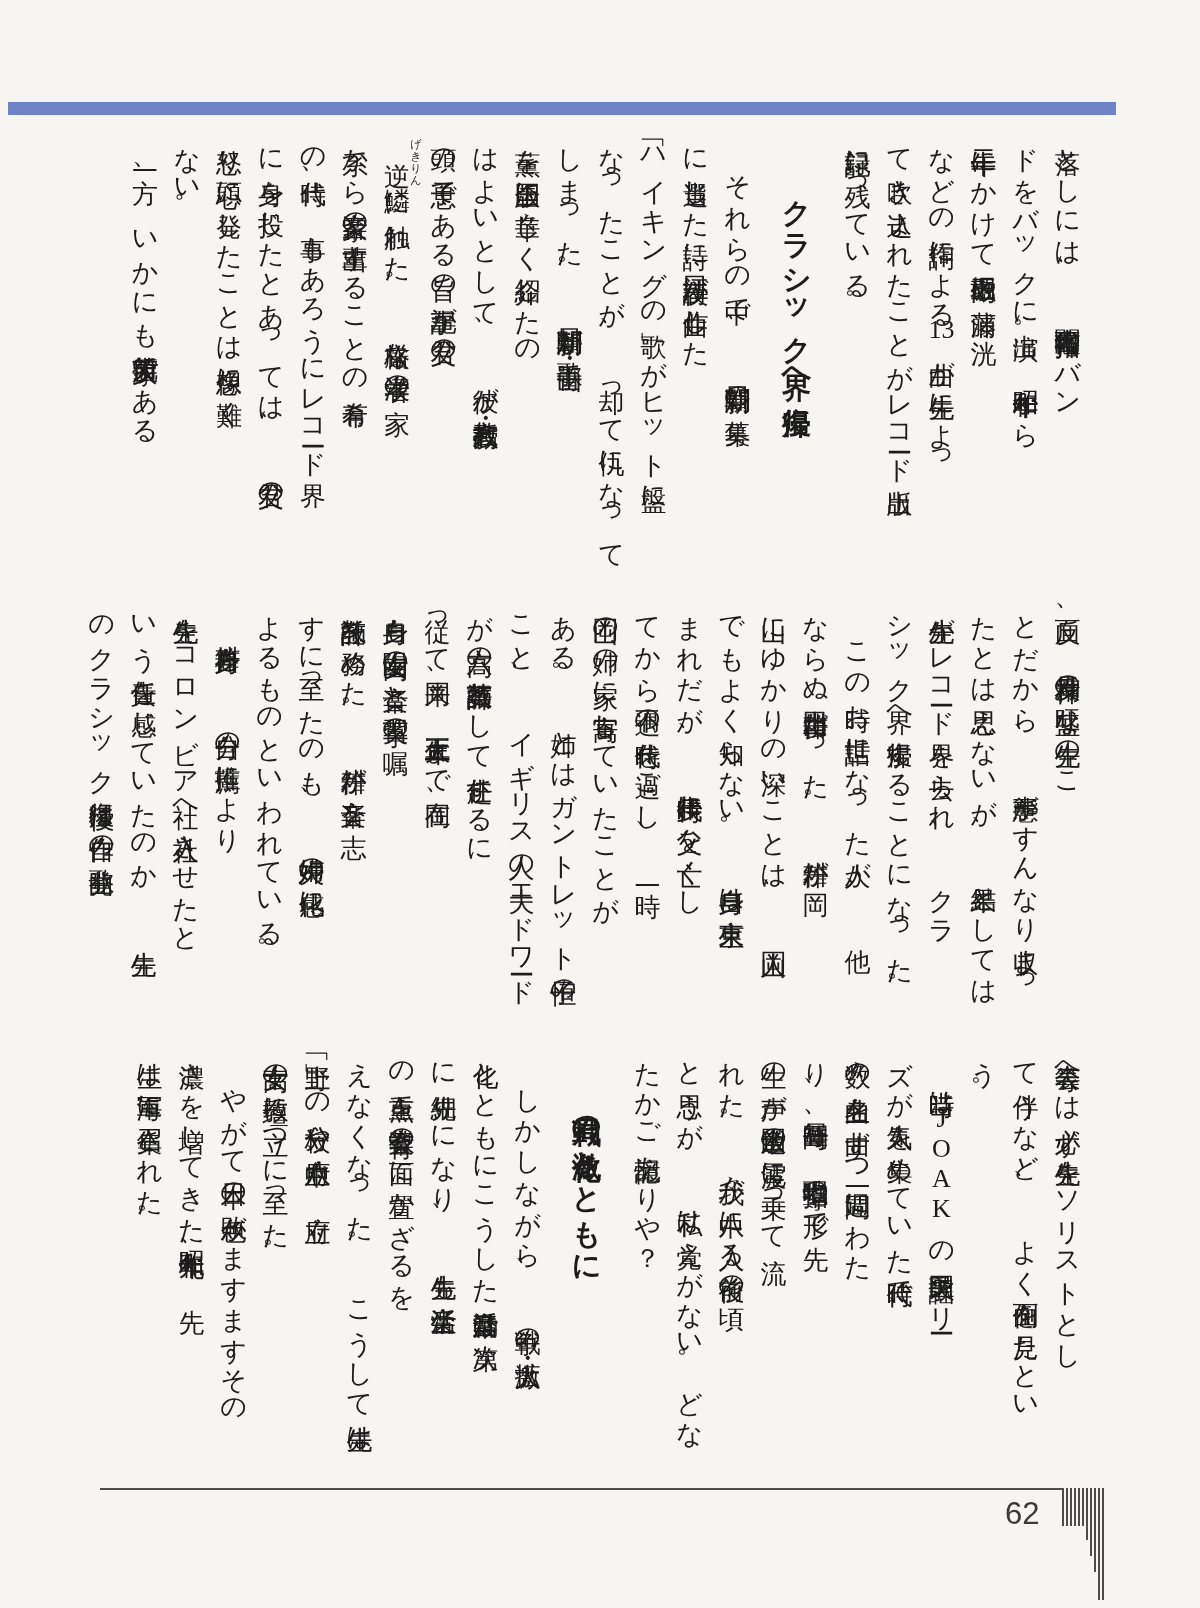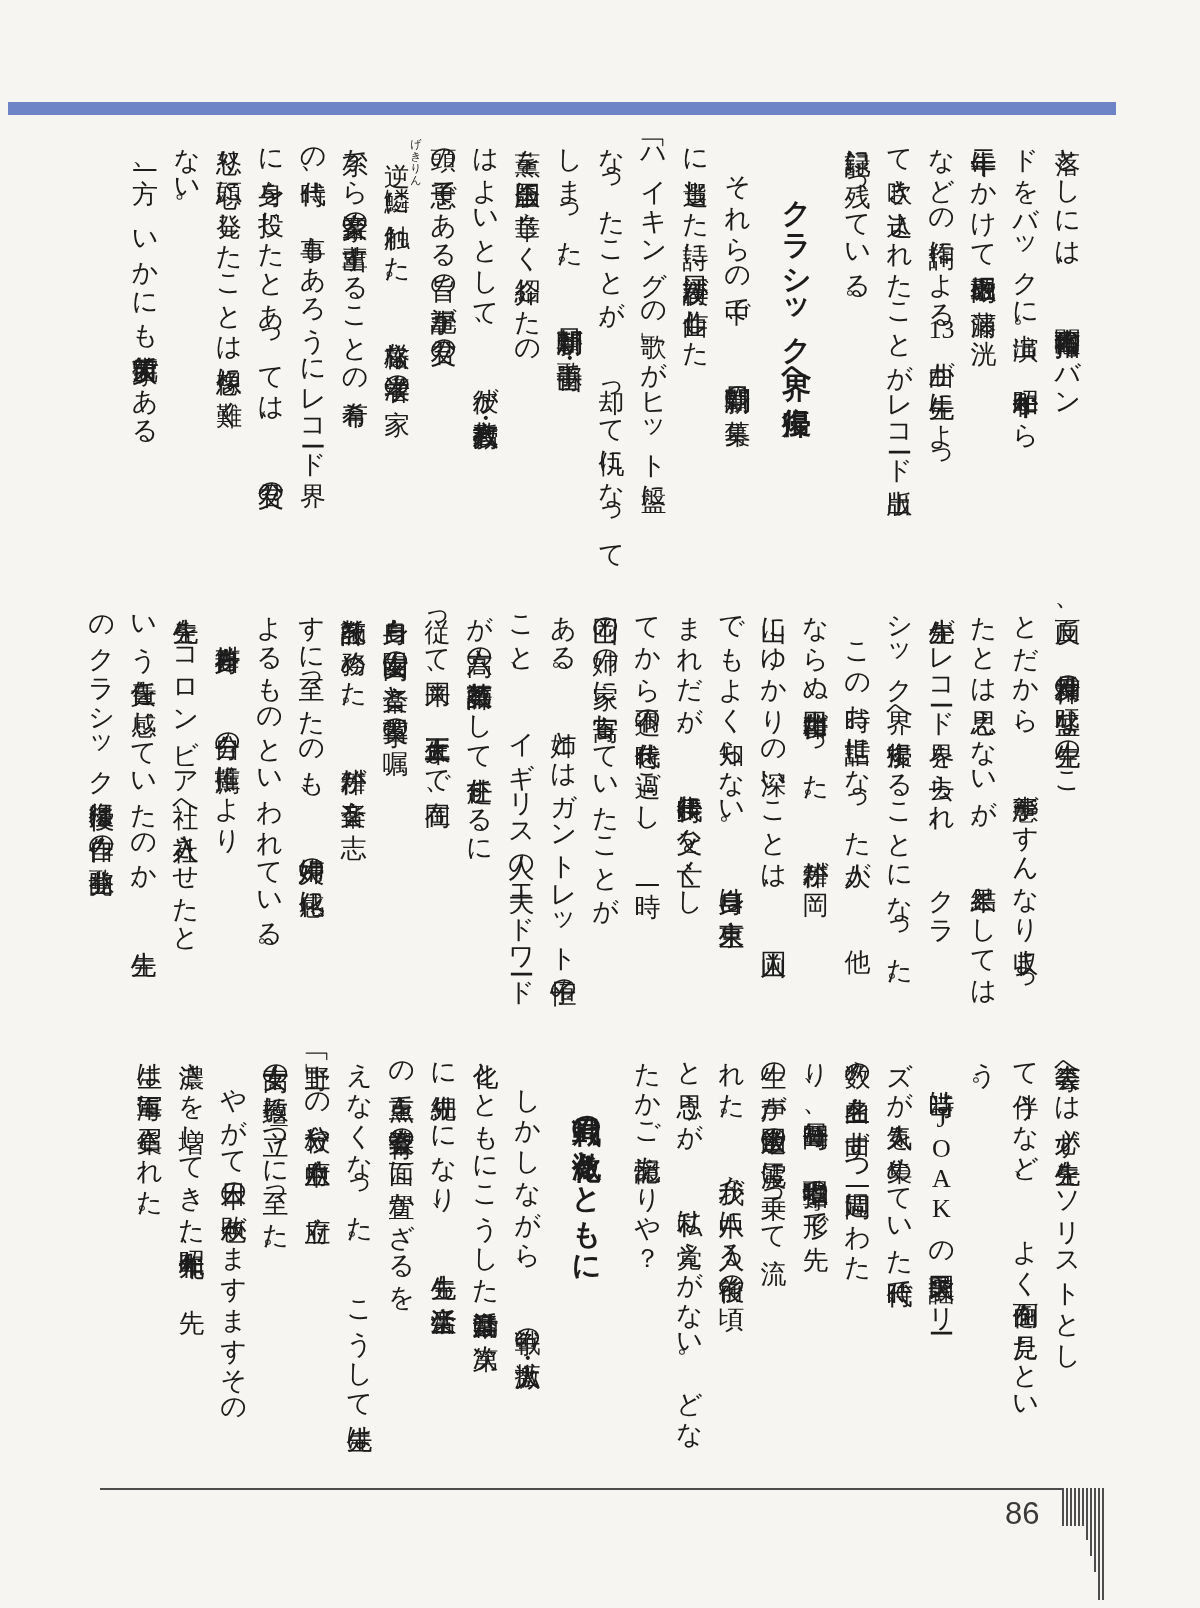--- a/index.html
+++ b/index.html
@@ -153,21 +153,21 @@
       <p class="vcol">えなくなった。　こうして先生は</p>
       <p class="vcol">「上野」　の分校や府立八中、　府立</p>
       <p class="vcol">十高女の教壇に立つに至った。</p>
       <p class="vcol">　やがて日本の敗色がますますその</p>
       <p class="vcol">濃さを増してきた昭和十九年、　先</p>
       <p class="vcol">生は海軍に召集された。</p>
     </div>
 
   <div class="footer-rule"></div>
 
-  <div class="page-number">86</div>
+  <div class="page-number">62</div>
 
   <div class="corner-lines">
       <div style="height: 38px;"></div>
       <div style="height: 38px;"></div>
       <div style="height: 38px;"></div>
       <div style="height: 38px;"></div>
       <div style="height: 38px;"></div>
       <div style="height: 38px;"></div>
       <div style="height: 52px;"></div>
       <div style="height: 68px;"></div>

